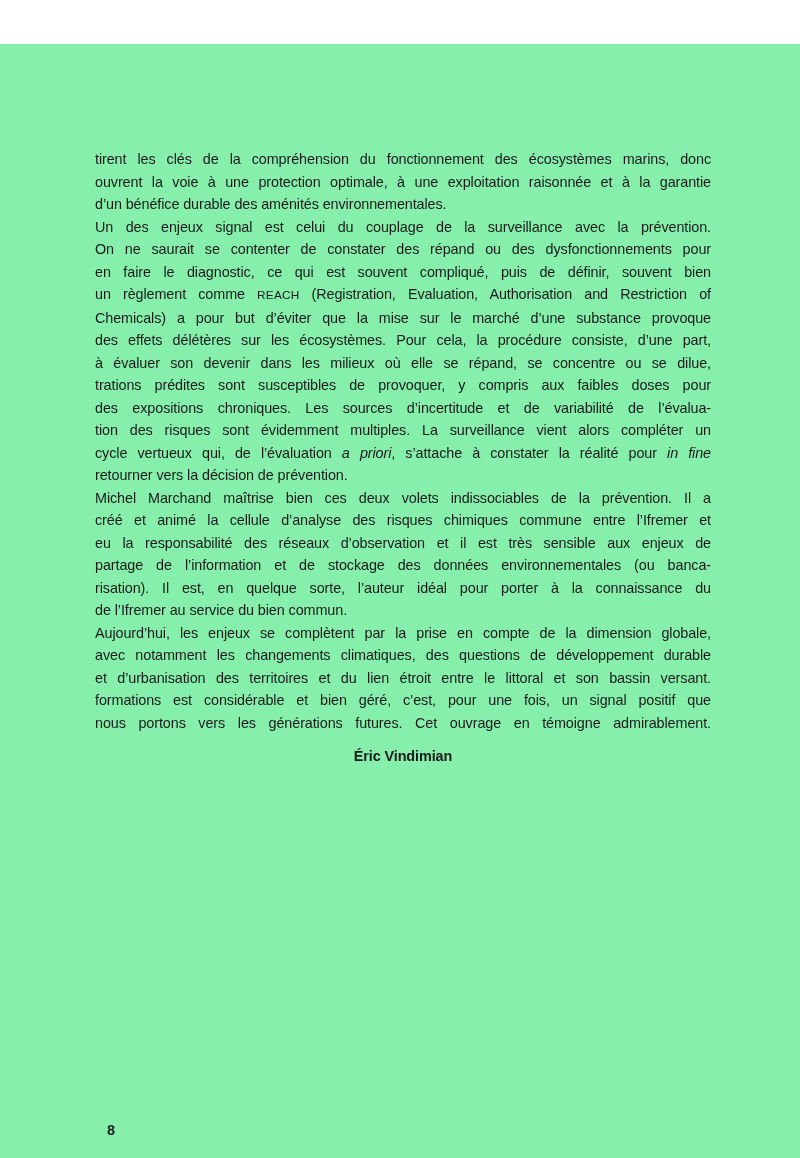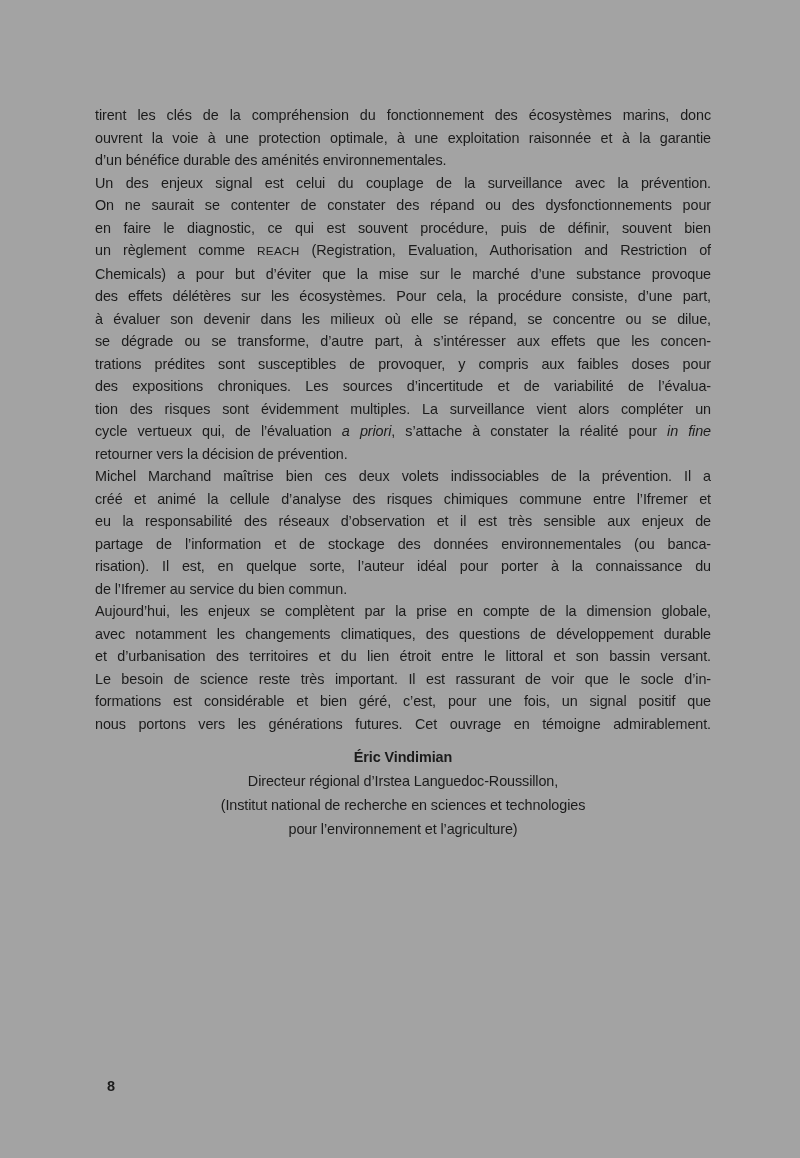--- a/index.html
+++ b/index.html
@@ -11,21 +11,22 @@
     width: 800px;
     height: 1158px;
     position: relative;
     overflow: hidden;
     font-family: "Liberation Sans", "DejaVu Sans", sans-serif;
     color: #1b1b1b;
   }
   .page {
     position: absolute;
     inset: 0;
-    background: #a3a3a3;
+    background: #86efac;
+    margin-top: 44px;
   }
   .text-block {
     position: absolute;
     left: 95px;
     top: 104px;
     width: 616px;
     font-size: 14.4px;
     line-height: 22.5px;
     letter-spacing: -0.1px;
   }
@@ -65,52 +66,45 @@
   <div class="text-block">
     <div id="paragraphs">
         <div class="paragraph">
           <div class="line"><span>tirent les clés de la compréhension du fonctionnement des écosystèmes marins, donc</span></div>
           <div class="line"><span>ouvrent la voie à une protection optimale, à une exploitation raisonnée et à la garantie</span></div>
           <div class="line lastline"><span>d’un bénéfice durable des aménités environnementales.</span></div>
         </div>
         <div class="paragraph">
           <div class="line"><span>Un des enjeux signal est celui du couplage de la surveillance avec la prévention.</span></div>
           <div class="line"><span>On ne saurait se contenter de constater des répand ou des dysfonctionnements pour</span></div>
-          <div class="line"><span>en faire le diagnostic, ce qui est souvent procédure, puis de définir, souvent bien</span></div>
+          <div class="line"><span>en faire le diagnostic, ce qui est souvent compliqué, puis de définir, souvent bien</span></div>
           <div class="line"><span>un règlement comme </span><span class="smallcaps">REACH</span><span> (Registration, Evaluation, Authorisation and Restriction of</span></div>
           <div class="line"><span>Chemicals) a pour but d’éviter que la mise sur le marché d’une substance provoque</span></div>
           <div class="line"><span>des effets délétères sur les écosystèmes. Pour cela, la procédure consiste, d’une part,</span></div>
           <div class="line"><span>à évaluer son devenir dans les milieux où elle se répand, se concentre ou se dilue,</span></div>
-          <div class="line"><span>se dégrade ou se transforme, d’autre part, à s’intéresser aux effets que les concen-</span></div>
           <div class="line"><span>trations prédites sont susceptibles de provoquer, y compris aux faibles doses pour</span></div>
           <div class="line"><span>des expositions chroniques. Les sources d’incertitude et de variabilité de l’évalua-</span></div>
           <div class="line"><span>tion des risques sont évidemment multiples. La surveillance vient alors compléter un</span></div>
           <div class="line"><span>cycle vertueux qui, de l’évaluation </span><span class="italic">a priori</span><span>, s’attache à constater la réalité pour </span><span class="italic">in fine</span></div>
           <div class="line lastline"><span>retourner vers la décision de prévention.</span></div>
         </div>
         <div class="paragraph">
           <div class="line"><span>Michel Marchand maîtrise bien ces deux volets indissociables de la prévention. Il a</span></div>
           <div class="line"><span>créé et animé la cellule d’analyse des risques chimiques commune entre l’Ifremer et</span></div>
           <div class="line"><span>eu la responsabilité des réseaux d’observation et il est très sensible aux enjeux de</span></div>
           <div class="line"><span>partage de l’information et de stockage des données environnementales (ou banca-</span></div>
           <div class="line"><span>risation). Il est, en quelque sorte, l’auteur idéal pour porter à la connaissance du</span></div>
           <div class="line lastline"><span>de l’Ifremer au service du bien commun.</span></div>
         </div>
         <div class="paragraph">
           <div class="line"><span>Aujourd’hui, les enjeux se complètent par la prise en compte de la dimension globale,</span></div>
           <div class="line"><span>avec notamment les changements climatiques, des questions de développement durable</span></div>
           <div class="line"><span>et d’urbanisation des territoires et du lien étroit entre le littoral et son bassin versant.</span></div>
-          <div class="line"><span>Le besoin de science reste très important. Il est rassurant de voir que le socle d’in-</span></div>
           <div class="line"><span>formations est considérable et bien géré, c’est, pour une fois, un signal positif que</span></div>
           <div class="line"><span>nous portons vers les générations futures. Cet ouvrage en témoigne admirablement.</span></div>
         </div>
       </div>
     <div class="signature">
       <div class="signature-name">Éric Vindimian</div>
-      <div id="signature-lines">
-          <div>Directeur régional d’Irstea Languedoc-Roussillon,</div>
-          <div>(Institut national de recherche en sciences et technologies</div>
-          <div>pour l’environnement et l’agriculture)</div>
-        </div>
     </div>
   </div>
   <div class="page-number">8</div>
 </div>
 
 </body></html>

